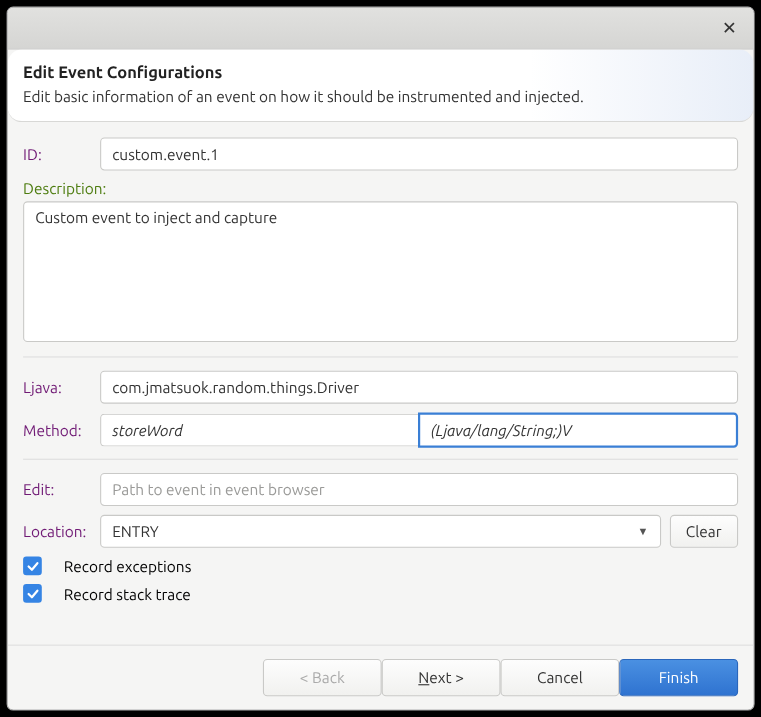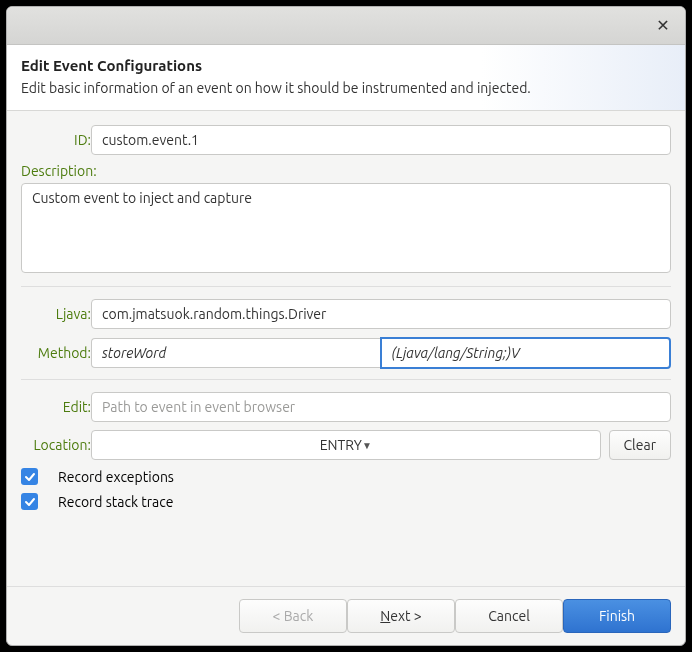--- a/index.html
+++ b/index.html
@@ -35,20 +35,21 @@
       display: flex; align-items: center; justify-content: center;
       cursor: pointer;
       font-size: 16px;
       color: #333;
     }
     .header {
       background: #fff;
       background: linear-gradient(90deg, #fff 0%, #fff 70%, #e8eef8 100%);
       padding: 12px 24px 14px 14px;
       border-bottom: 1px solid #d8d8d6;
+      border-radius: 13px;
     }
     .header h1 {
       font-size: 15px;
       font-weight: 700;
       margin-bottom: 6px;
       color: #222;
     }
     .header p {
       font-size: 14px;
       color: #333;
@@ -59,22 +60,21 @@
       overflow: auto;
     }
     .form-row {
       display: flex;
       align-items: center;
       margin-bottom: 8px;
     }
     .form-row label {
       width: 70px;
       flex-shrink: 0;
-      color: #4d7c0f;
-      text-align: right;
+      color: #701a75;
     }
     .form-row input[type="text"],
     .form-row .select {
       flex: 1;
     }
     input[type="text"], textarea, .select {
       font-family: inherit;
       font-size: 14px;
       padding: 6px 10px;
       border: 1px solid #c9c9c7;
@@ -90,21 +90,21 @@
     .desc-block {
       margin-bottom: 8px;
     }
     .desc-block label {
       display: block;
       margin-bottom: 4px;
       color: #4d7c0f;
     }
     textarea {
       width: 100%;
-      height: 90px;
+      height: 128px;
       resize: none;
     }
     .divider {
       border: none;
       border-top: 1px solid #dedede;
       margin: 10px 0 12px 0;
     }
     .method-row input {
       min-width: 0;
       font-style: italic;
@@ -117,21 +117,21 @@
     }
     .method-row .right-input {
       flex: 1;
       border-top-left-radius: 0;
       border-bottom-left-radius: 0;
     }
     .location-row .select {
       flex: 1;
       display: flex;
       align-items: center;
-      justify-content: center;
+      justify-content: space-between;
       padding: 6px 10px;
       background: #fff;
       cursor: pointer;
     }
     .chevron {
       font-size: 10px;
       color: #555;
     }
     .clear-btn {
       margin-left: 8px;

